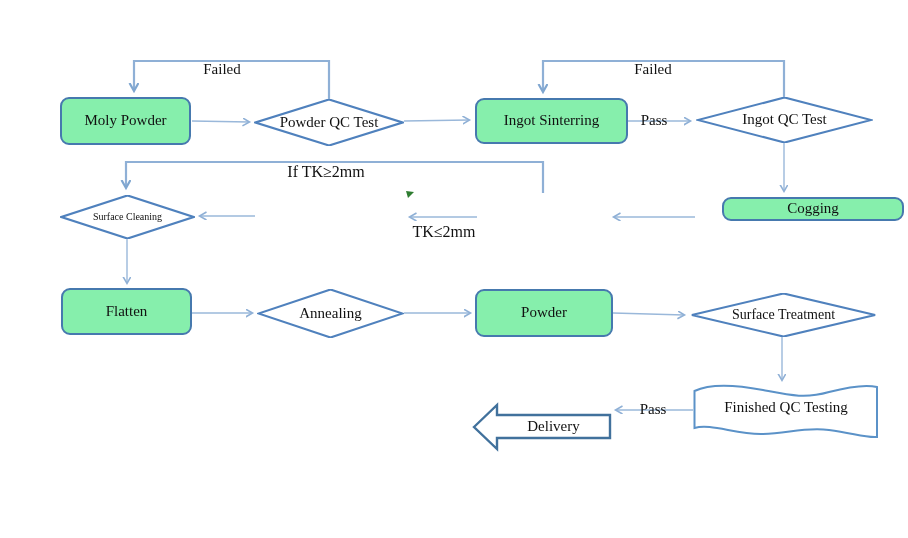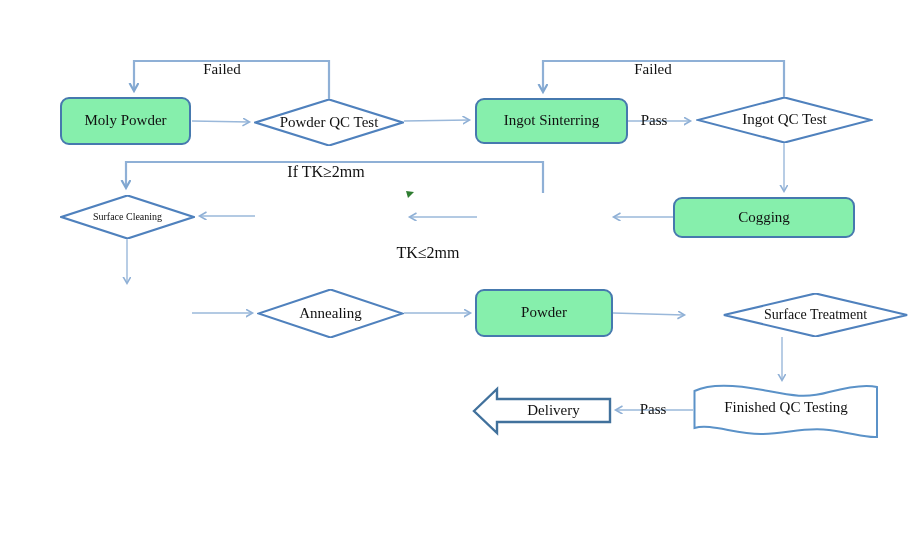--- a/index.html
+++ b/index.html
@@ -58,25 +58,28 @@
   </svg>
 
   <div class="node rect" style="left:60px;top:97px;width:131px;height:48px;">
     <span class="lbl">Moly Powder</span>
   </div>
 
   <div class="node rect" style="left:475px;top:98px;width:153px;height:46px;">
     <span class="lbl">Ingot Sinterring</span>
   </div>
 
-  <div class="node rect" style="left:673px;top:197px;width:182px;height:41px;">
+  <div class="node rect" style="left:722px;top:197px;width:182px;height:24px;">
     <span class="lbl">Cogging</span>
   </div>
 
 
+  <div class="node rect" style="left:61px;top:288px;width:131px;height:47px;">
+    <span class="lbl">Flatten</span>
+  </div>
 
   <div class="node rect" style="left:475px;top:289px;width:138px;height:48px;">
     <span class="lbl">Powder</span>
   </div>
 
   <div class="node diamond" style="left:696px;top:97px;width:177px;height:46px;">
     <svg class="shape" viewBox="0 0 100 100" preserveAspectRatio="none">
       <polygon points="50,1 99,50 50,99 1,50" fill="#fff" stroke="#4f81bd" stroke-width="2.1" vector-effect="non-scaling-stroke"></polygon>
     </svg>
     <span class="lbl">Ingot QC  Test</span>
@@ -97,43 +100,43 @@
     <span class="lbl">Surface Cleaning</span>
   </div>
 
   <div class="node diamond" style="left:257px;top:289px;width:147px;height:49px;">
     <svg class="shape" viewBox="0 0 100 100" preserveAspectRatio="none">
       <polygon points="50,1 99,50 50,99 1,50" fill="#fff" stroke="#4f81bd" stroke-width="2.1" vector-effect="non-scaling-stroke"></polygon>
     </svg>
     <span class="lbl">Annealing</span>
   </div>
 
-  <div class="node diamond md" style="left:722px;top:293px;width:187px;height:44px;text-align:right;">
+  <div class="node diamond md" style="left:690px;top:293px;width:187px;height:44px;text-align:right;">
     <svg class="shape" viewBox="0 0 100 100" preserveAspectRatio="none">
       <polygon points="50,1 99,50 50,99 1,50" fill="#fff" stroke="#4f81bd" stroke-width="2.1" vector-effect="non-scaling-stroke"></polygon>
     </svg>
     <span class="lbl">Surface Treatment</span>
   </div>
 
   <div class="node" style="left:693px;top:381px;width:186px;height:58px;text-align:right;">
     <svg class="shape-layer" viewBox="0 0 186 58" preserveAspectRatio="none">
       <path d="M 1.5,10 C 18,2 44,4 70,9 C 96,14 112,18 136,11 C 155,6 172,3 184,6
                L 184,56
                C 172,57 160,52 136,49 C 112,46 96,52 70,53 C 44,54 18,42 1.5,47 Z" fill="#fff" stroke="#5b92c8" stroke-width="2"></path>
     </svg>
     <span class="lbl" style="margin-top:-4px">Finished QC Testing</span>
   </div>
 
-  <div class="node" style="left:472px;top:386px;width:141px;height:50px;text-align:center;">
+  <div class="node" style="left:472px;top:402px;width:141px;height:50px;text-align:center;">
     <svg class="shape-layer" viewBox="0 0 141 50" preserveAspectRatio="none">
       <polygon points="2,25 25,3 25,13 138,13 138,36 25,36 25,47" fill="#fff" stroke="#41719c" stroke-width="2.4" stroke-linejoin="miter"></polygon>
     </svg>
     <span class="lbl" style="margin-left:22px">Delivery</span>
   </div>
 
   <div class="edge-label" style="left:222px;top:61px;">Failed</div>
   <div class="edge-label" style="left:653px;top:61px;">Failed</div>
   <div class="edge-label" style="left:654px;top:112px;">Pass</div>
   <div class="edge-label small" style="left:326px;top:163px;">If TK≥2mm</div>
-  <div class="edge-label small" style="left:428px;top:223px;margin-top:21px;">TK≤2mm</div>
+  <div class="edge-label small" style="left:444px;top:223px;">TK≤2mm</div>
   <div class="edge-label" style="left:653px;top:401px;">Pass</div>
 
 </div>
 
 </body></html>

